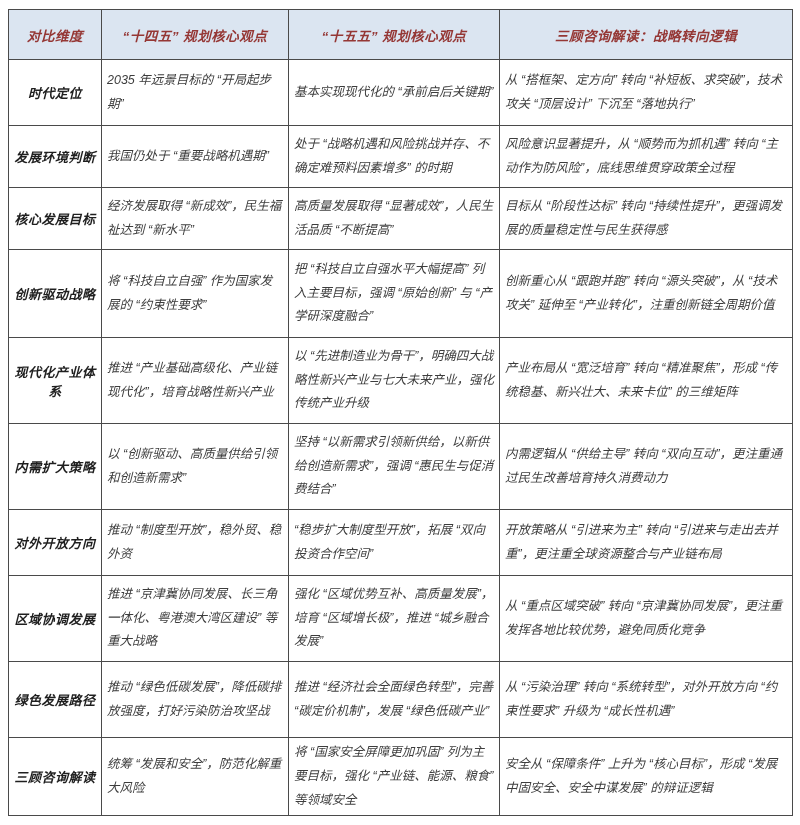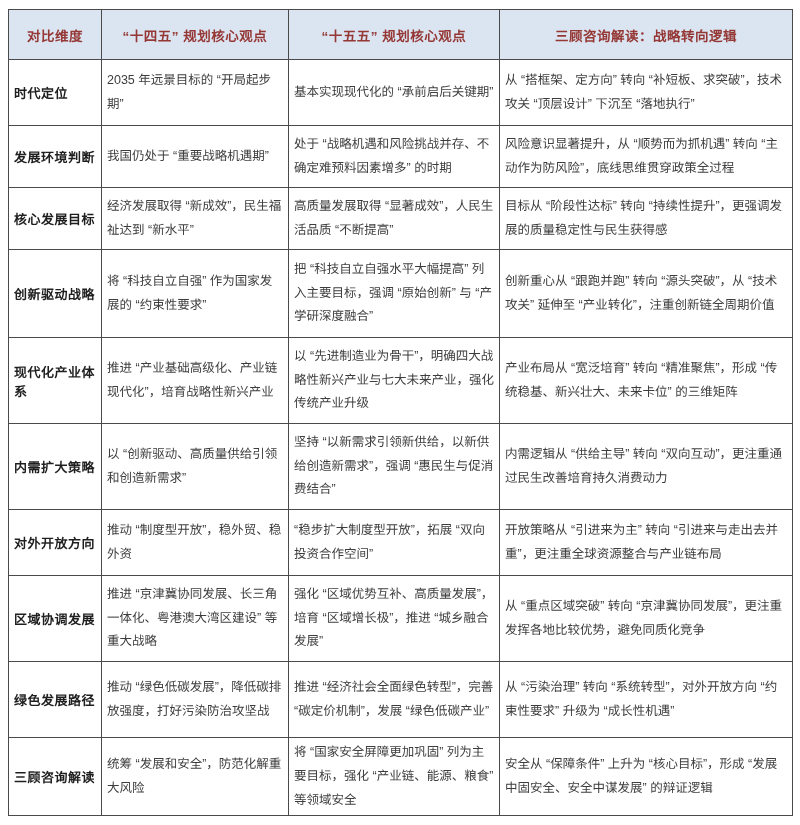--- a/index.html
+++ b/index.html
@@ -7,20 +7,21 @@
     padding: 0;
     background: #ffffff;
     font-family: "Liberation Sans", "DejaVu Sans", sans-serif;
   }
   .page {
     width: 669px;
     height: 825px;
     box-sizing: border-box;
     padding: 9px 8px;
     background: #ffffff;
+    font-style: italic;
   }
   table.compare {
     width: 784px;
     border-collapse: collapse;
     table-layout: fixed;
   }
   table.compare th,
   table.compare td {
     border: 1px solid #4a4a4a;
     box-sizing: border-box;
@@ -39,20 +40,21 @@
     font-weight: bold;
     font-size: 13.5px;
     text-align: center;
     height: 50px;
     letter-spacing: 0.5px;
   }
   td.dim {
     font-weight: bold;
     color: #1f1f1f;
     font-size: 13px;
+    text-align: center;
     letter-spacing: 0.5px;
   }
   td.txt {
     color: #3d3d3d;
     font-size: 12.5px;
     text-align: left;
     line-height: 1.9;
   }
   tr.h66  td { height: 66px; }
   tr.h62  td { height: 62px; }

